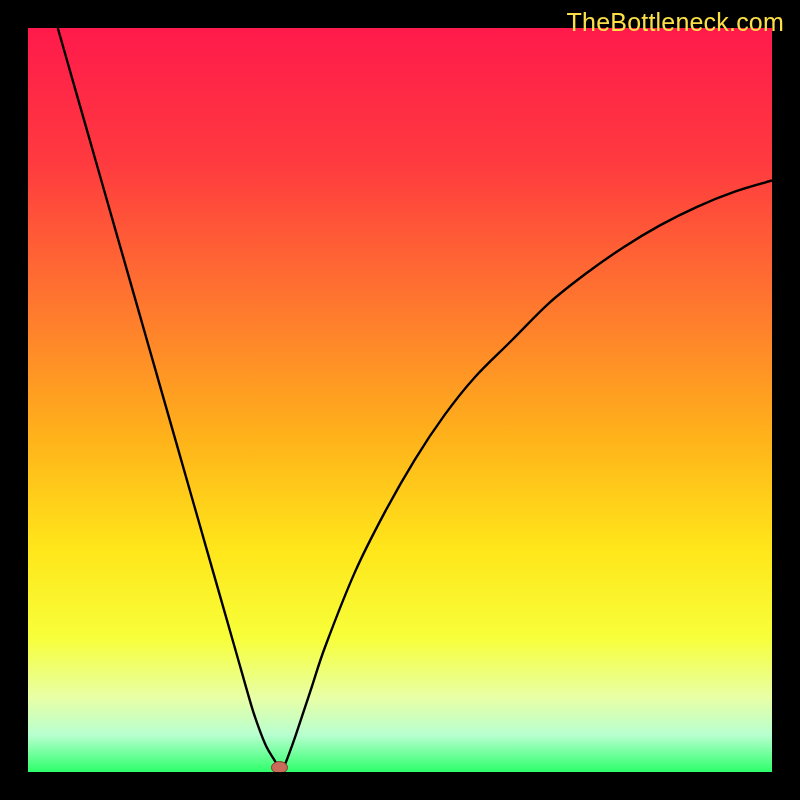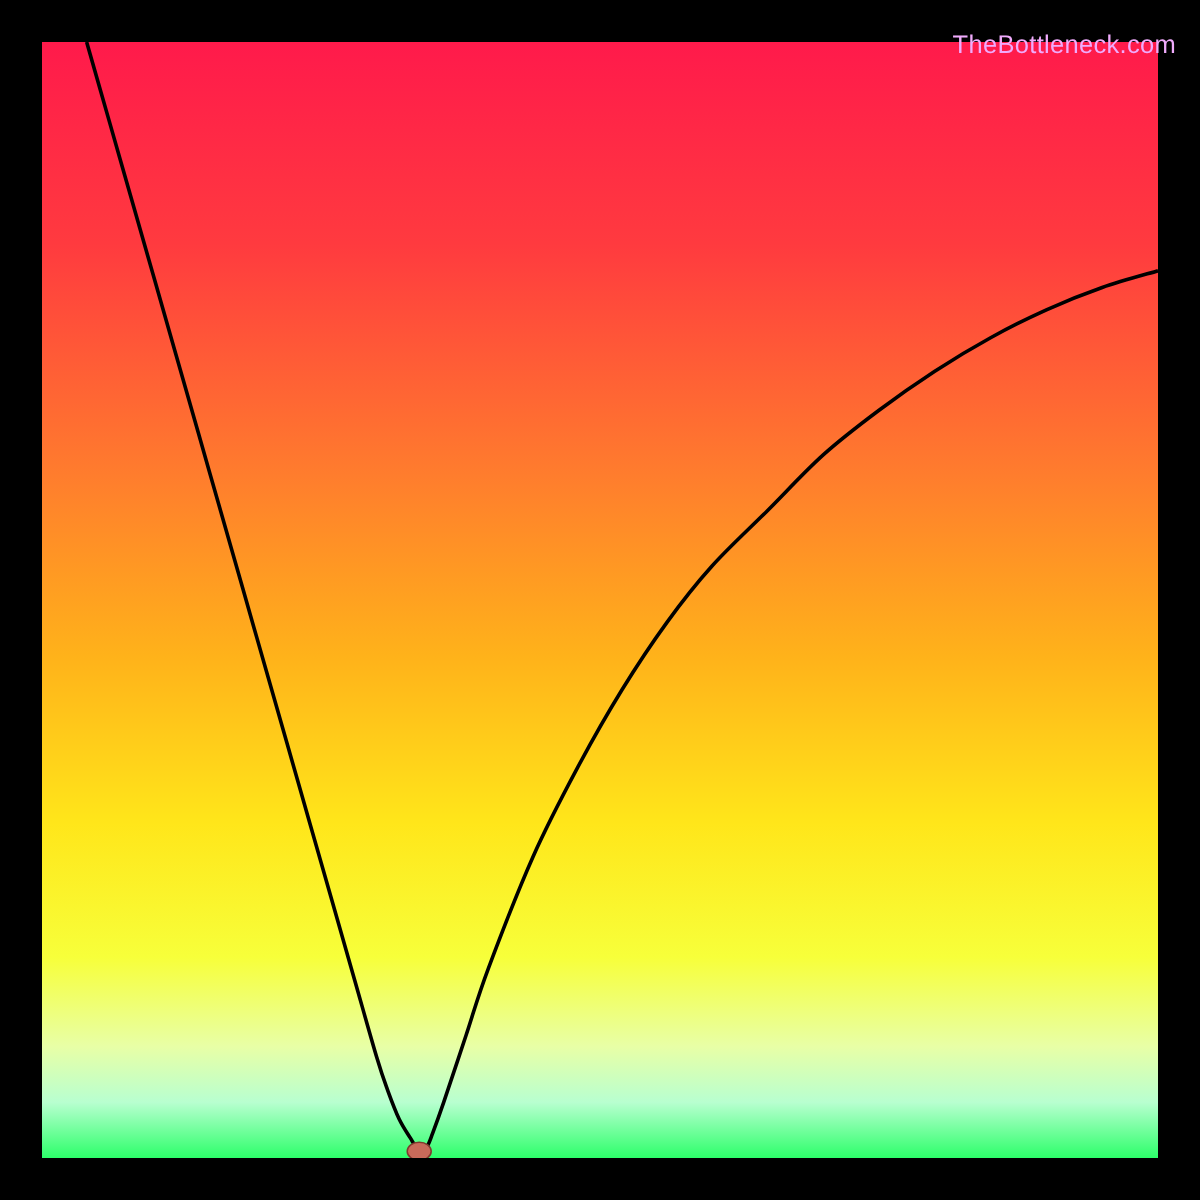--- a/index.html
+++ b/index.html
@@ -14,24 +14,24 @@
   .frame {
     position: absolute;
     top: 0;
     left: 0;
     width: 800px;
     height: 800px;
     background: #000;
   }
   .watermark {
     position: absolute;
-    top: 20px;
+    top: 8px;
     right: 16px;
-    color: #f0abfc;
-    font-size: 17px;
+    color: #fde047;
+    font-size: 25px;
     font-weight: 500;
     letter-spacing: 0.2px;
     z-index: 5;
   }
   .plot-area {
     position: absolute;
     left: 28px;
     top: 28px;
     width: 744px;
     height: 744px;

